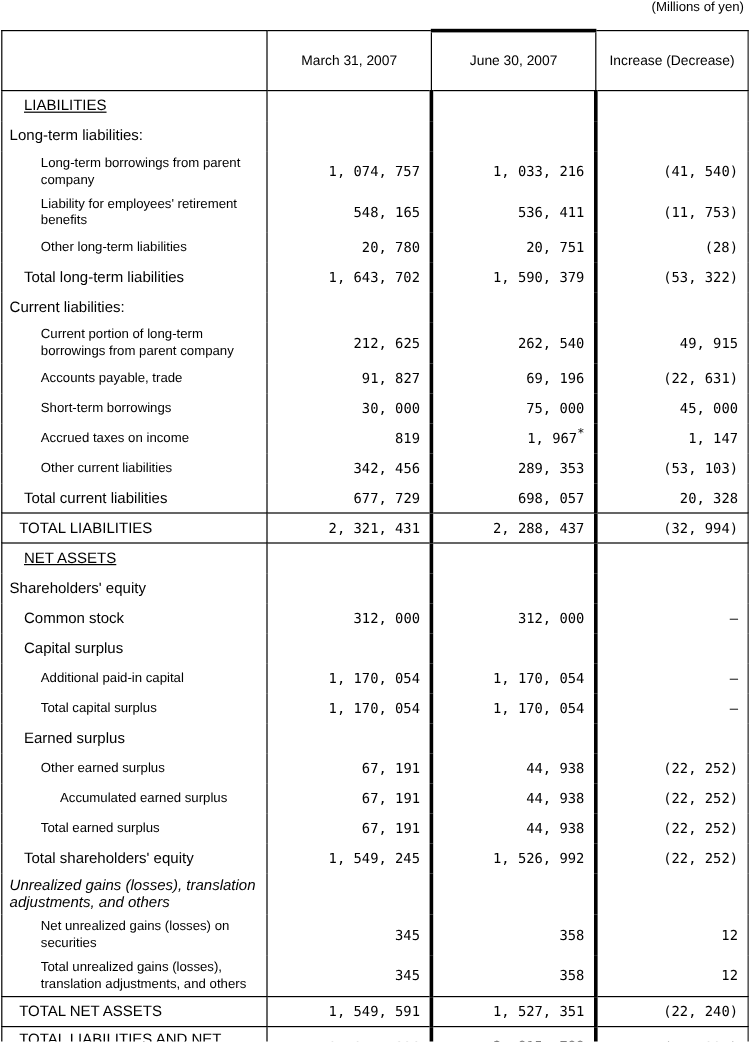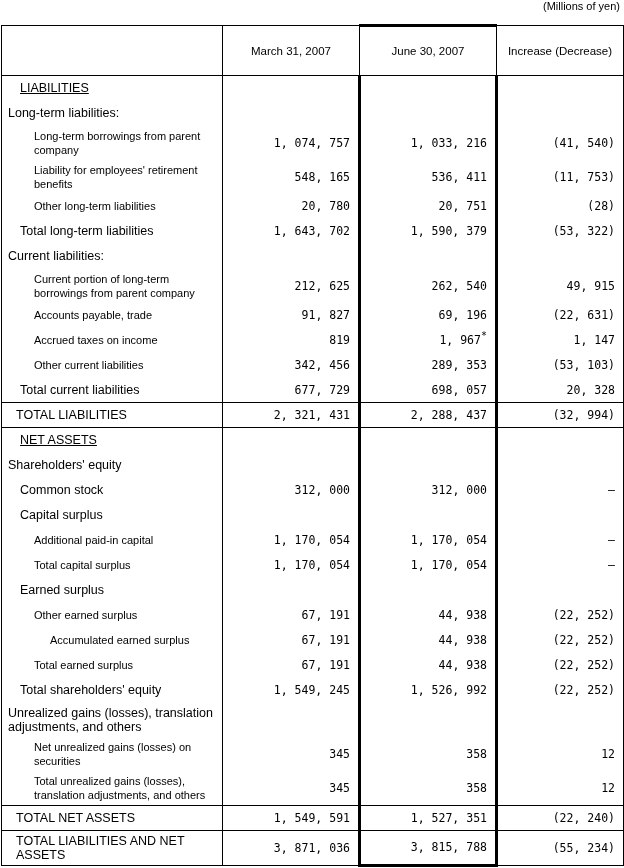--- a/index.html
+++ b/index.html
@@ -225,20 +225,34 @@
           </td>
           <td class="jun" style="border-bottom: none; border-top: none; border-left: 3px solid rgb(0, 0, 0); border-right: 3px solid rgb(0, 0, 0);">
             <span class="num">69, 196</span>
           </td>
           <td style="border-bottom: none; border-top: none;">
             <span class="num">(22, 631)</span>
           </td>
         </tr>
         <tr style="height: 25px;">
           <td style="border-bottom: none; border-top: none;">
+            <span class="lbl lvl2">Short-term borrowings</span>
+          </td>
+          <td style="border-bottom: none; border-top: none;">
+            <span class="num">30, 000</span>
+          </td>
+          <td class="jun" style="border-bottom: none; border-top: none; border-left: 3px solid rgb(0, 0, 0); border-right: 3px solid rgb(0, 0, 0);">
+            <span class="num">75, 000</span>
+          </td>
+          <td style="border-bottom: none; border-top: none;">
+            <span class="num">45, 000</span>
+          </td>
+        </tr>
+        <tr style="height: 25px;">
+          <td style="border-bottom: none; border-top: none;">
             <span class="lbl lvl2">Accrued taxes on income</span>
           </td>
           <td style="border-bottom: none; border-top: none;">
             <span class="num">819</span>
           </td>
           <td class="jun" style="border-bottom: none; border-top: none; border-left: 3px solid rgb(0, 0, 0); border-right: 3px solid rgb(0, 0, 0);">
             <span class="num">1, 967<sup>*</sup></span>
           </td>
           <td style="border-bottom: none; border-top: none;">
             <span class="num">1, 147</span>
@@ -433,21 +447,21 @@
           <td style="border-bottom: none; border-top: none;">
             <span class="num">1, 549, 245</span>
           </td>
           <td class="jun" style="border-bottom: none; border-top: none; border-left: 3px solid rgb(0, 0, 0); border-right: 3px solid rgb(0, 0, 0);">
             <span class="num">1, 526, 992</span>
           </td>
           <td style="border-bottom: none; border-top: none;">
             <span class="num">(22, 252)</span>
           </td>
         </tr>
-        <tr style="height: 30px;">
+        <tr style="height: 30px; font-style: italic;">
           <td style="border-bottom: none; border-top: none;">
             <span class="lbl lvl0">Unrealized gains (losses), translation adjustments, and others</span>
           </td>
           <td style="border-bottom: none; border-top: none;">
             <span class="num"></span>
           </td>
           <td class="jun" style="border-bottom: none; border-top: none; border-left: 3px solid rgb(0, 0, 0); border-right: 3px solid rgb(0, 0, 0);">
             <span class="num"></span>
           </td>
           <td style="border-bottom: none; border-top: none;">

